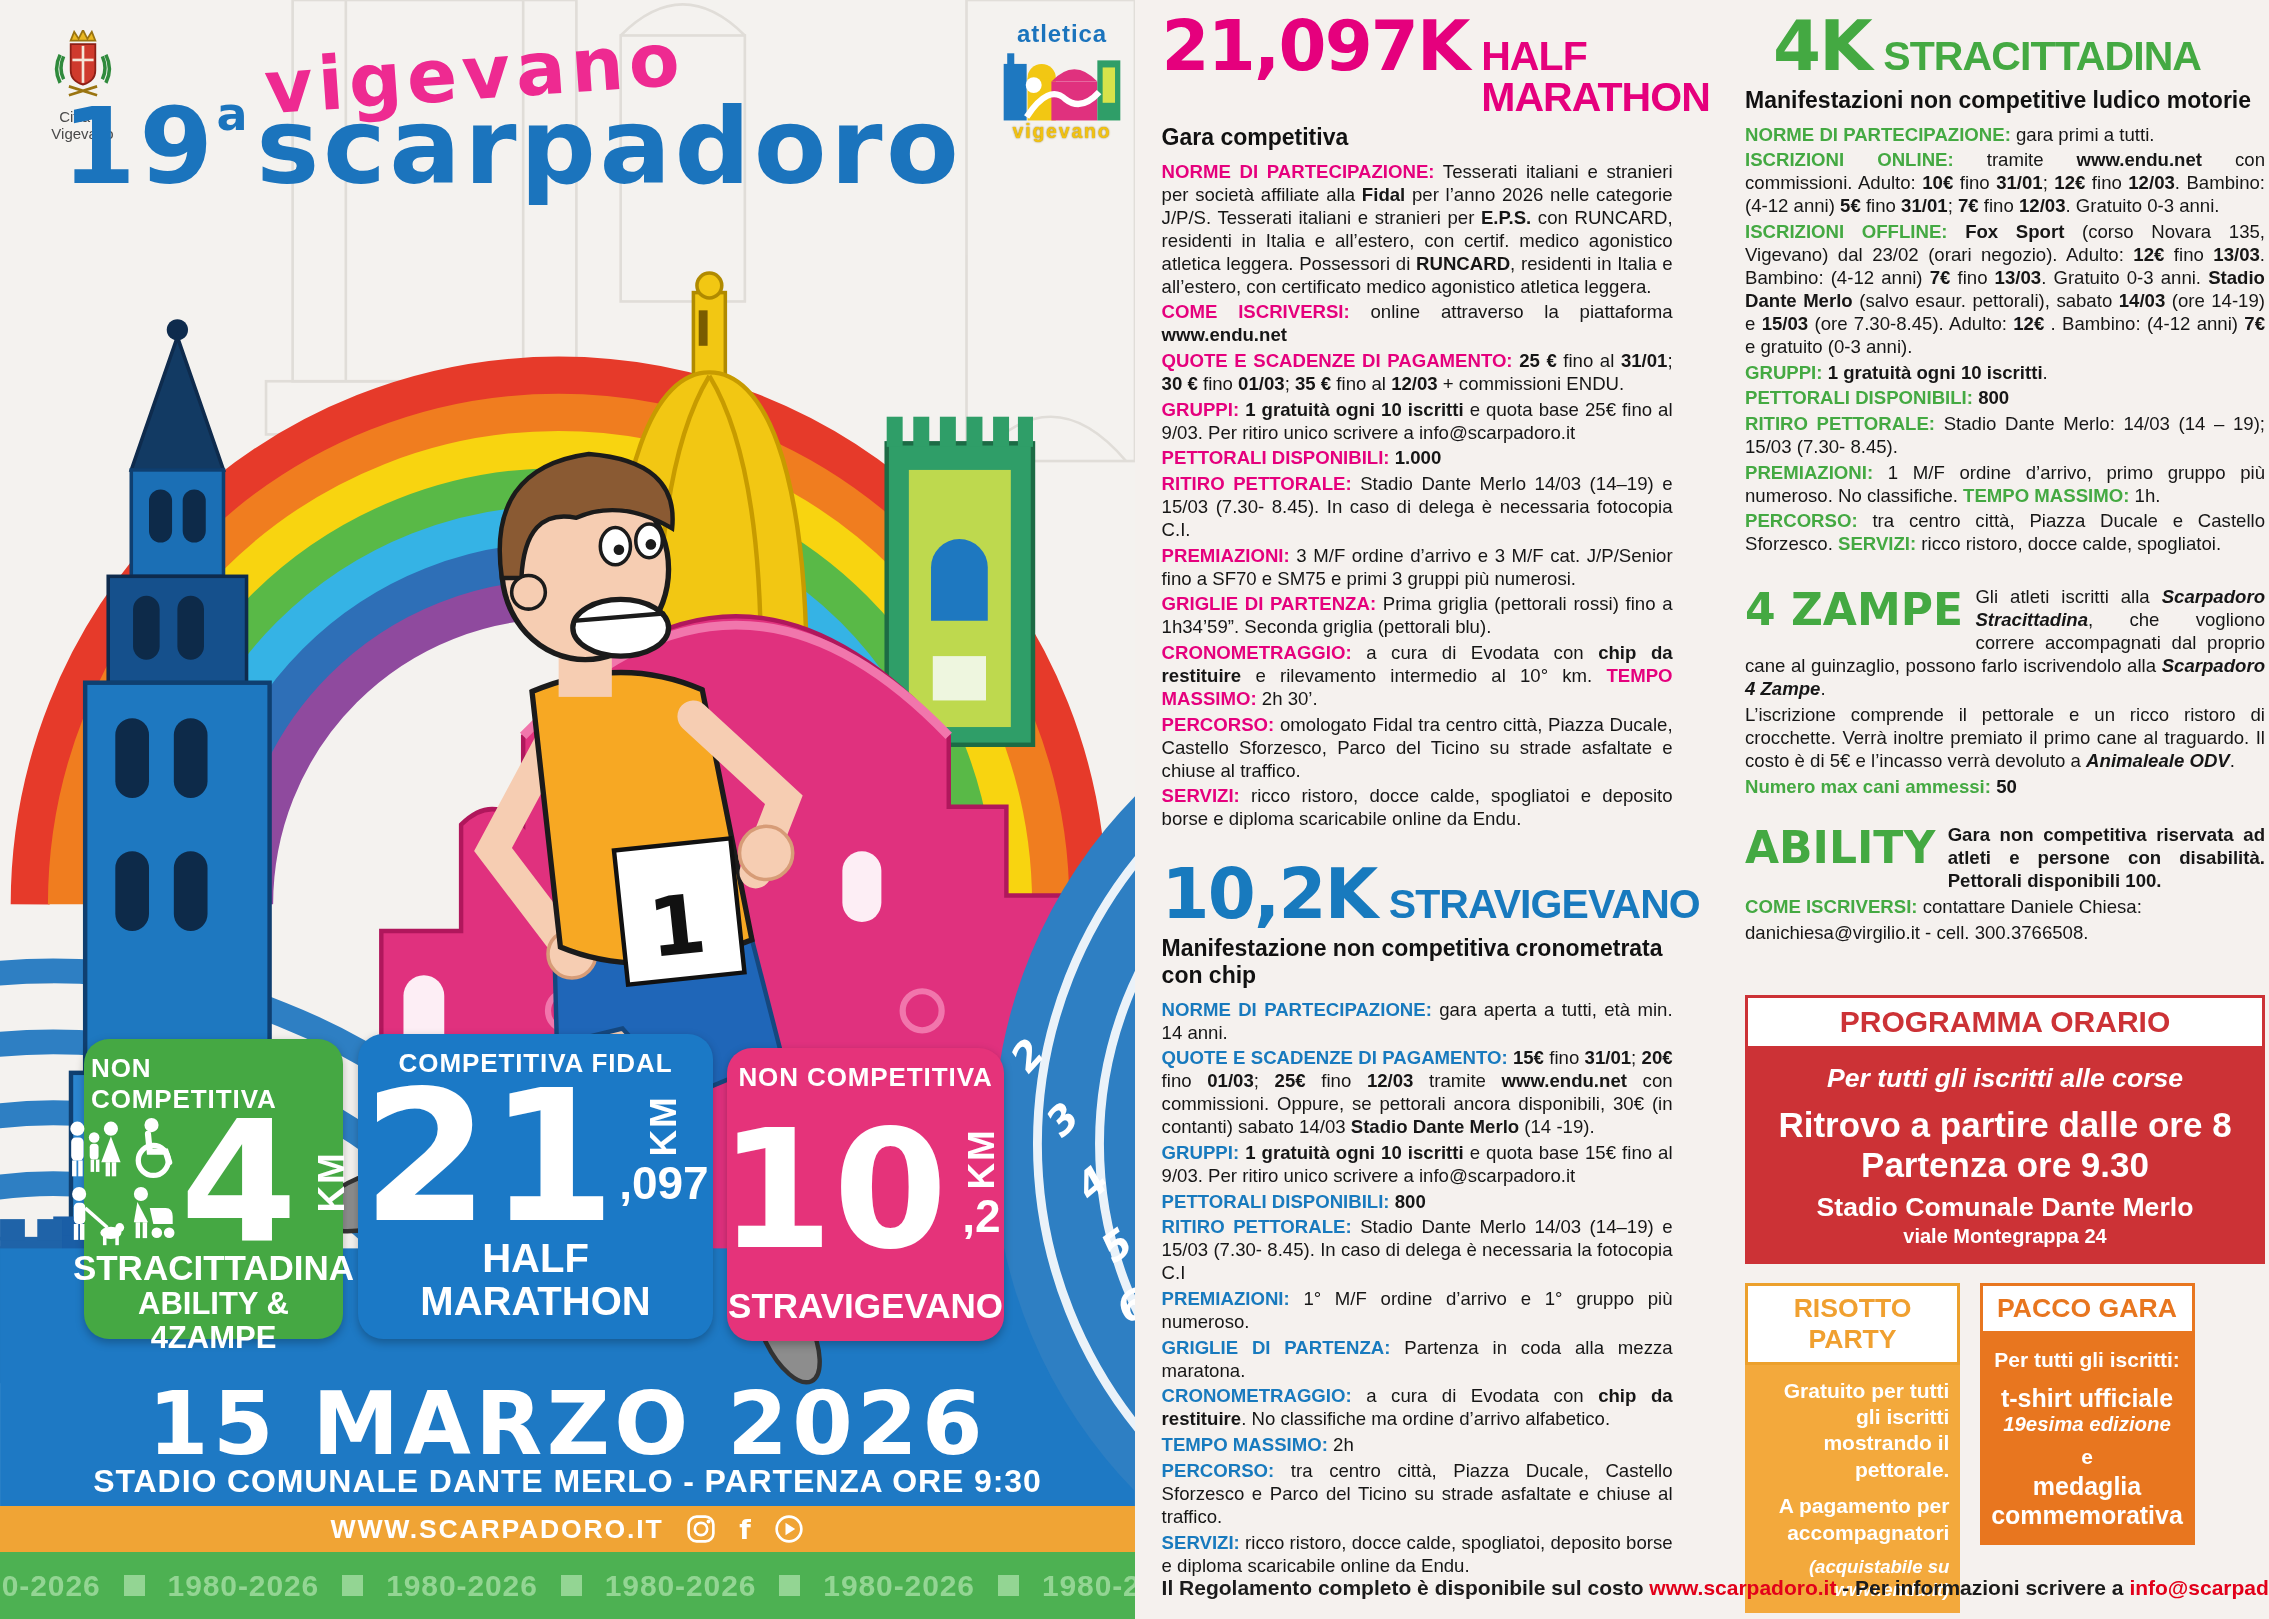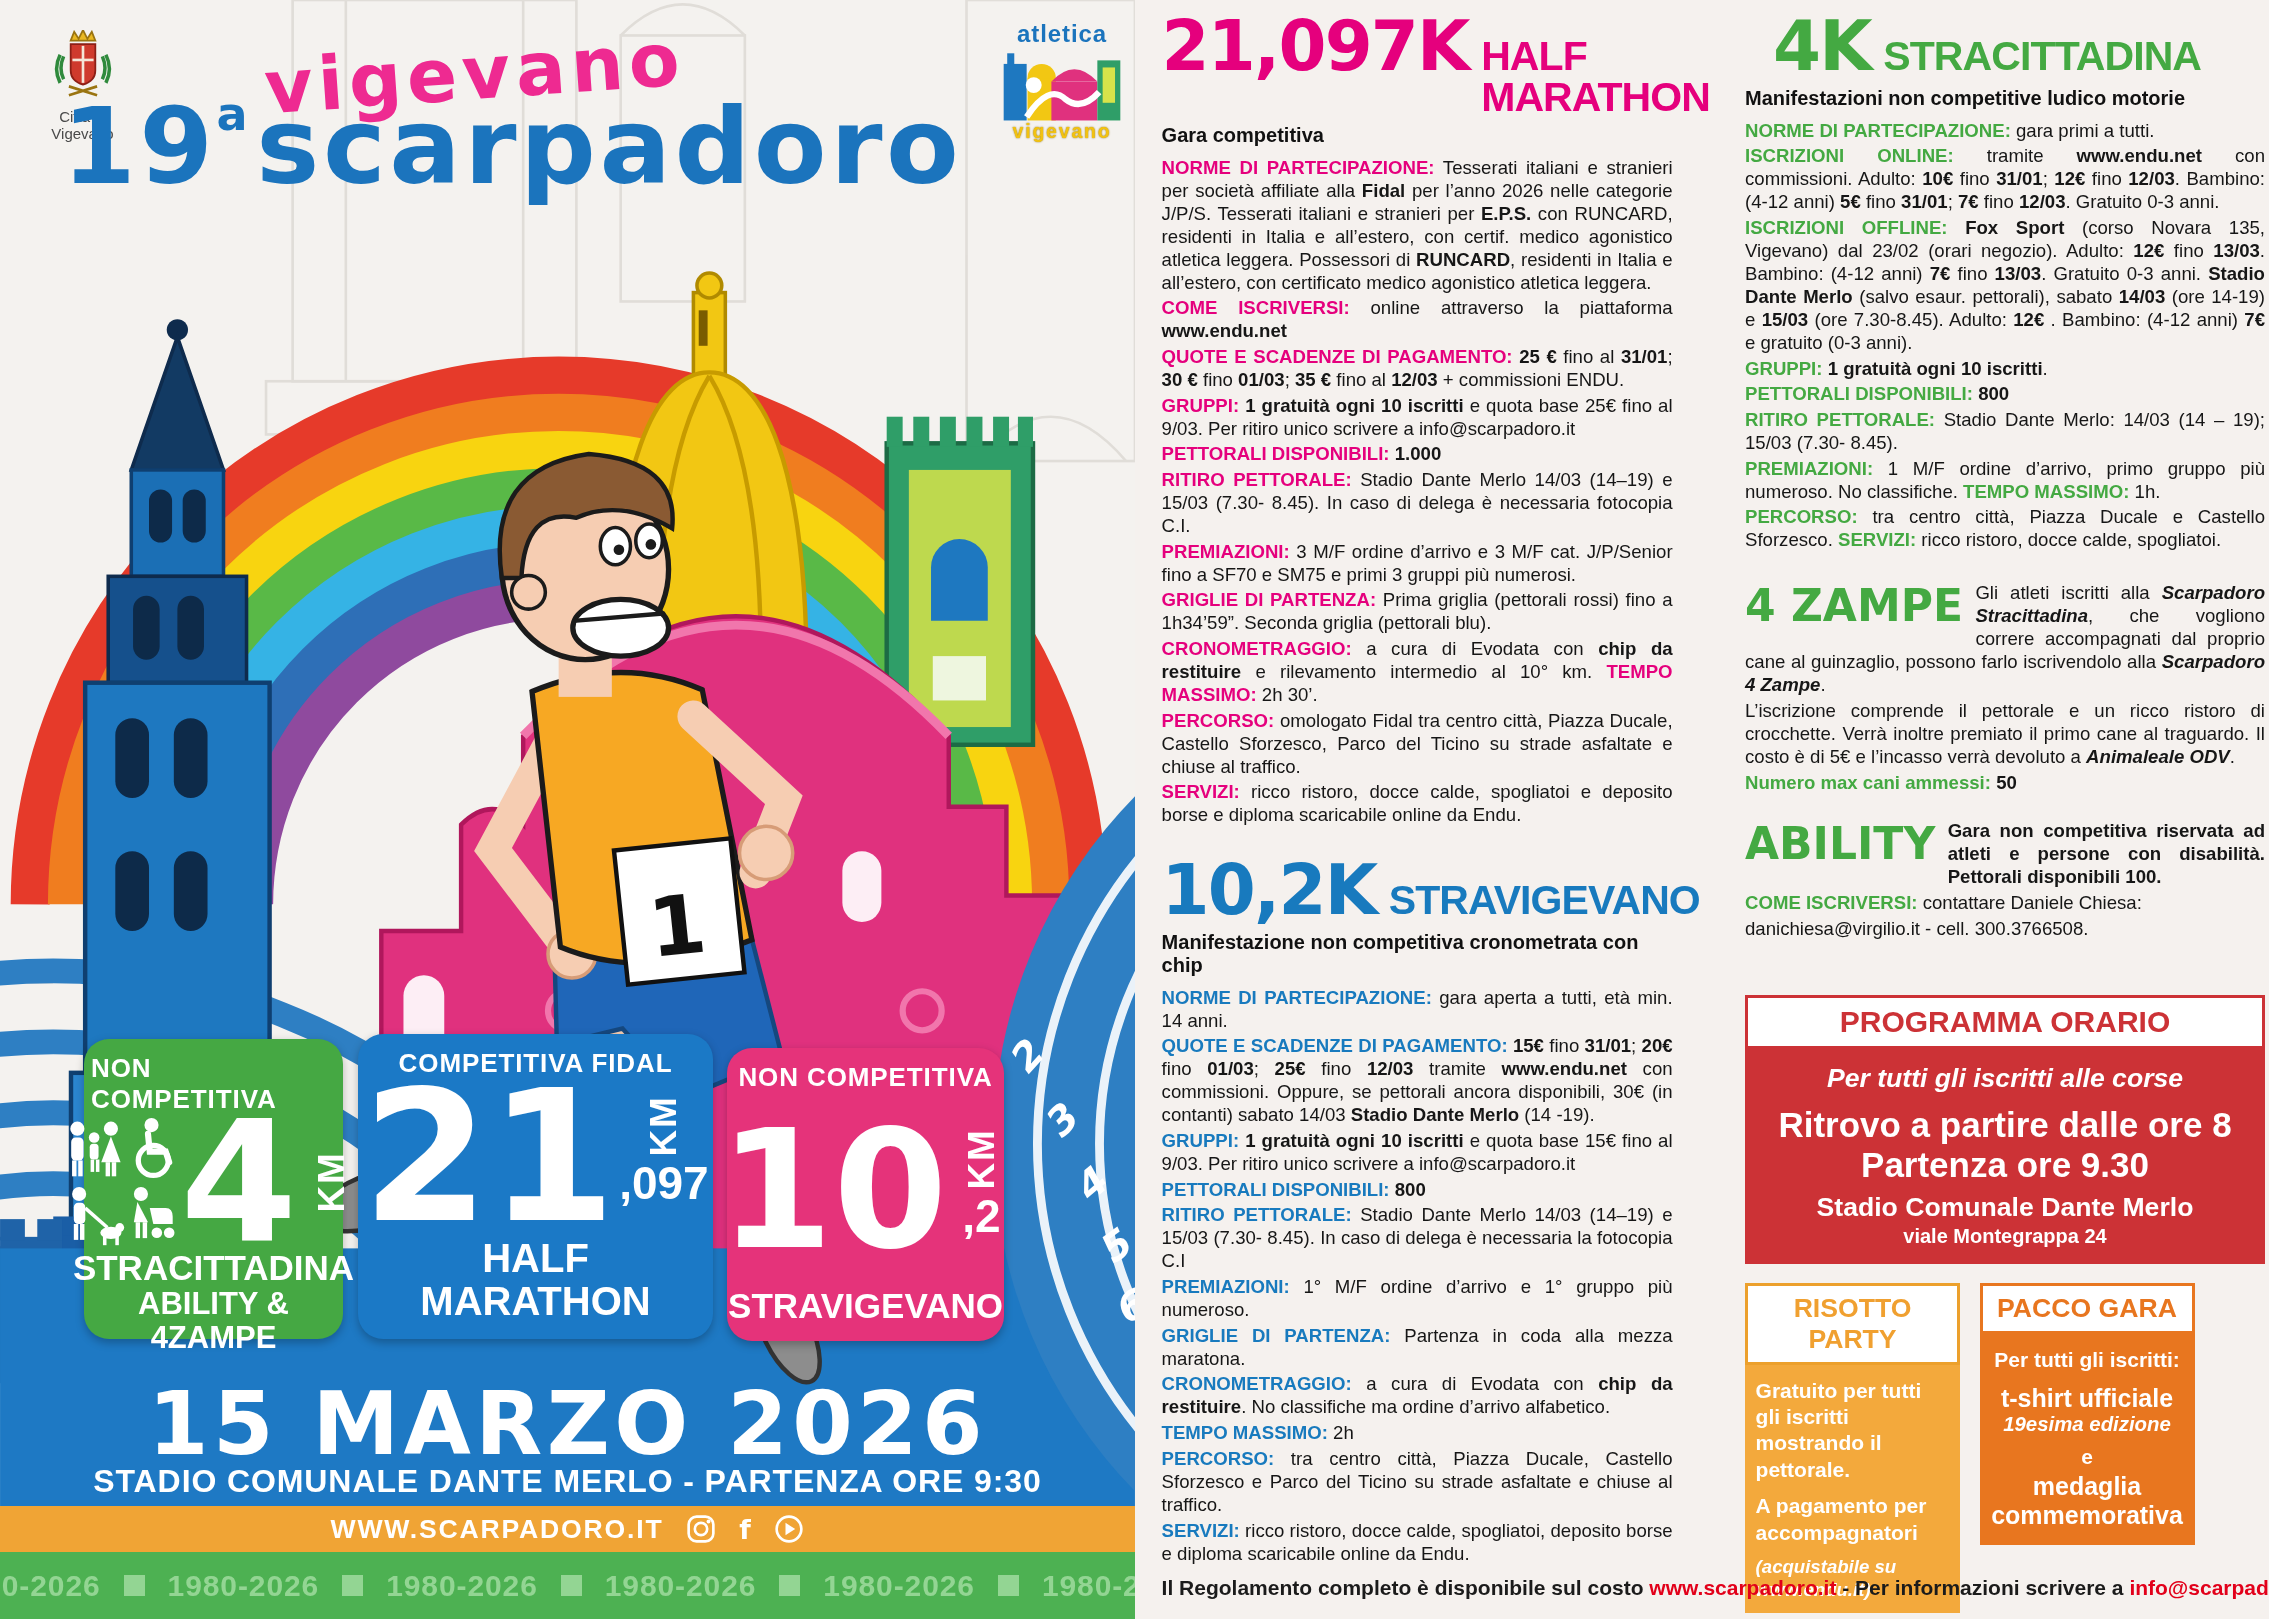--- a/index.html
+++ b/index.html
@@ -49,21 +49,21 @@
   .y-text{font-size:30px;font-weight:800;color:#93d593;letter-spacing:0.9px;white-space:nowrap;}
   .y-sq{width:21px;height:21px;background:#93d593;flex:none;}
 
   
   .col{position:absolute;}
   .col1{left:26.6px;top:12.4px;width:511px;}
   .col2{left:610px;top:12.4px;width:520px;}
   .race-head{display:flex;align-items:baseline;gap:12.4px;line-height:1;}
   .race-big{font-size:69px;font-weight:800;letter-spacing:-1.8px;font-family:"DejaVu Sans",sans-serif;}
   .race-label{font-size:41px;font-weight:700;letter-spacing:-0.9px;}
-  .race-sub{font-size:20px;font-weight:800;color:#111;margin:5.3px 0 8.9px 0;}
+  .race-sub{font-size:23px;font-weight:800;color:#111;margin:5.3px 0 8.9px 0;}
   .para{margin:0 0 2.7px 0;font-size:18.6px;line-height:23px;color:#161616;text-align:justify;}
   .col1 .para{font-size:18.6px;line-height:23px;}
   .lab{font-weight:800;}
   .b{font-weight:800;}
   .bi{font-weight:800;font-style:italic;}
   .race-sec{margin-bottom:30px;}
   .feature-sec{margin-bottom:23px;}
   .feature-head{float:left;font-size:44px;font-weight:800;line-height:.95;margin:3.5px 12.4px 3.5px 0;font-family:"DejaVu Sans",sans-serif;}
   .clear{clear:both;}
 
@@ -72,21 +72,21 @@
   .box-head{background:#fff;text-align:center;font-weight:800;font-size:30px;padding:7px 0;box-sizing:border-box;}
   .prog-head{border:3.5px solid #cc3236;color:#cc3236;}
   .prog-body{background:#cc3236;color:#fff;text-align:center;padding:14px 12.4px 16px 12.4px;}
   .prog-l1{font-size:26.6px;font-weight:800;font-style:italic;margin-bottom:10.6px;}
   .prog-l2,.prog-l3{font-size:35px;font-weight:800;line-height:1.15;}
   .prog-l4{font-size:26.6px;font-weight:700;margin-top:7px;}
   .prog-l5{font-size:20px;font-weight:700;margin-top:1.8px;}
   .box-row{display:flex;gap:19.5px;margin-top:19.5px;}
   .half-box{width:215px;box-sizing:border-box;}
   .risotto-head{border:3.5px solid #eca02c;color:#f0a030;font-size:26.6px;}
-  .risotto-body{background:#f3a93c;color:#fff;text-align:left;padding:12.4px 10.6px;min-height:211px;box-sizing:border-box;}
+  .risotto-body{background:#f3a93c;color:#fff;text-align:right;padding:12.4px 10.6px;min-height:211px;box-sizing:border-box;}
   .pacco-head{border:3.5px solid #e8761f;color:#e8761f;font-size:26.6px;}
   .pacco-body{background:#e8761f;color:#fff;text-align:center;padding:12.4px 10.6px;min-height:211px;box-sizing:border-box;}
   .hb-p{font-size:21px;font-weight:700;line-height:1.25;margin:0 0 10.6px 0;}
   .hb-note{font-size:18.6px;font-style:italic;font-weight:700;line-height:1.2;}
   .hb-strong{font-size:25px;font-weight:800;margin:0;}
   .hb-it{font-size:20.4px;font-style:italic;font-weight:700;margin:0 0 8.9px 0;}
   .hb-e{font-size:21px;font-weight:700;margin:3.5px 0;}
 
   .footer{position:absolute;left:26.6px;top:1576px;width:1099px;font-size:21px;font-weight:700;color:#1b1b1b;white-space:nowrap;}
   .footer .lnk{color:#e2001a;font-weight:800;}

